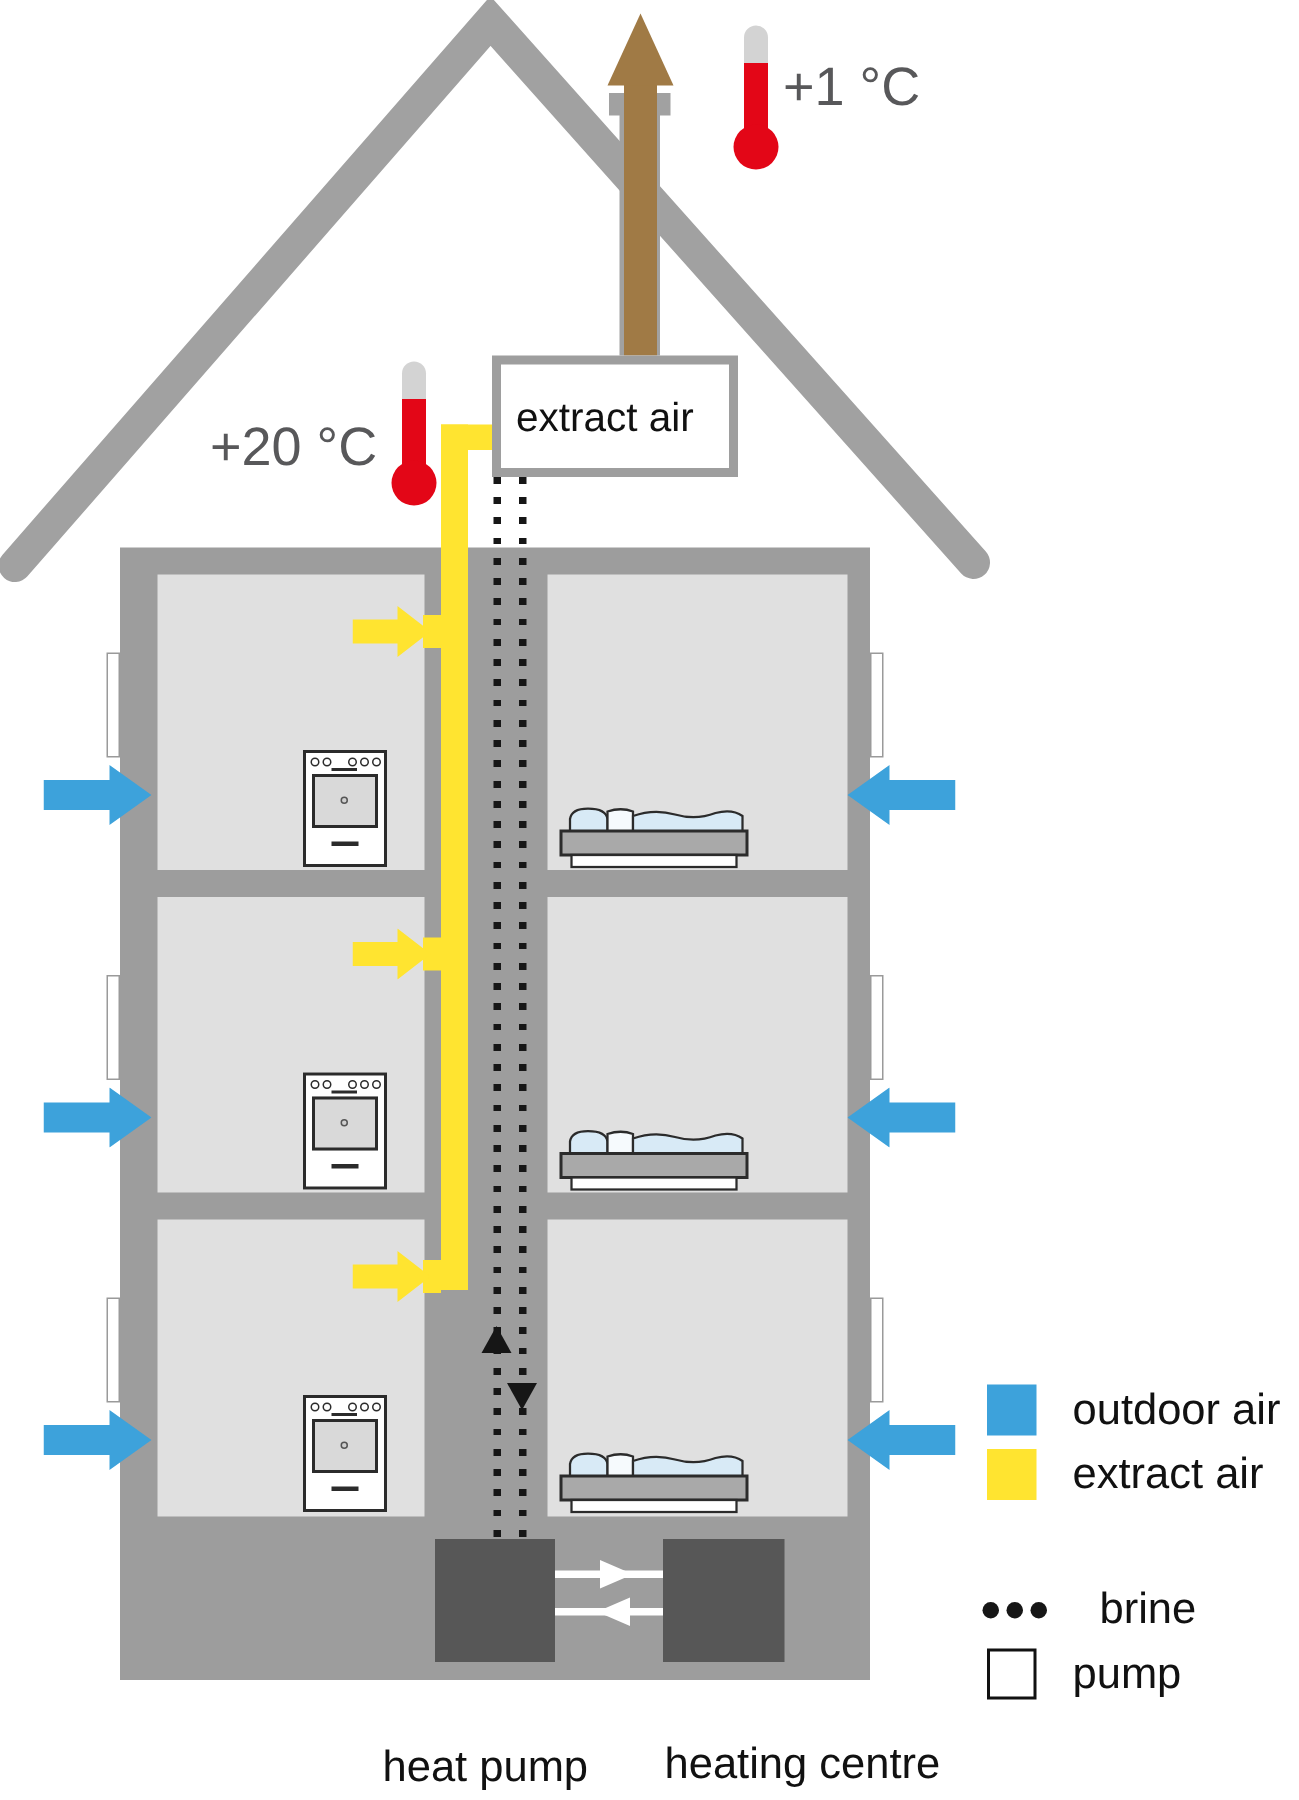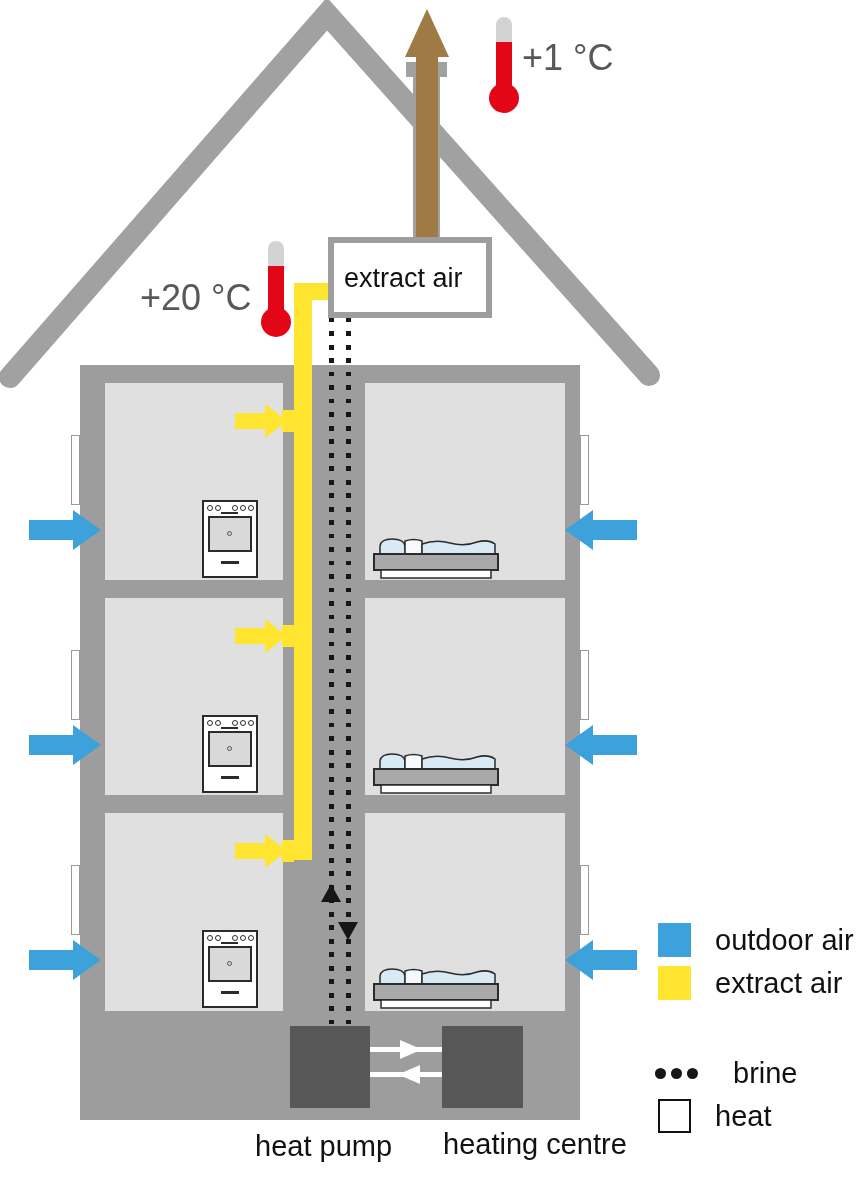--- a/index.html
+++ b/index.html
@@ -48,21 +48,21 @@
   .knob { width:6px; height:6px; border:1px solid #2B2B2B; border-radius:50%; top:3px; }
   .k1{left:3px;} .k2{left:11px;} .k3{left:28px;} .k4{left:36px;} .k5{left:44px;}
   .stove-handle { left:17px; top:10px; width:17px; height:2px; background:#2B2B2B; }
   .stove-window { left:4px; top:14px; width:44px; height:36px; background:#D9D9D9; border:2px solid #2B2B2B; }
   .stove-dot { left:50%; top:50%; width:5px; height:5px; margin:-3px 0 0 -3px; border:1px solid #555; border-radius:50%; background:#cfcfcf; }
   .stove-drawer { left:17px; top:59px; width:18px; height:3px; background:#2B2B2B; }
 
   .bed { left:372px; z-index:4; }
   .equip-box { background:#575757; z-index:4; }
 
-  .diagram-label { font-size:29px; color:#111; z-index:9; line-height:37px; white-space:nowrap; }
+  .diagram-label { font-size:29px; color:#111; z-index:9; line-height:37px; white-space:nowrap;margin-top:32px; }
 
   
   .legend { left:655px; width:211px; z-index:9; }
   .legend-row { position:absolute; left:0; display:flex; align-items:center; height:34px; }
   .legend-swatch { width:33px; height:34px; margin-left:3px; flex:none; }
   .legend-text { font-size:29px; color:#111; margin-left:24px; white-space:nowrap; }
   .legend-dots { display:flex; gap:5px; align-items:center; margin-left:0; width:50px; flex:none; }
   .legend-dots i { width:11px; height:11px; border-radius:50%; background:#161616; }
   .swatch-water { background:#fff; border:2.5px solid #111; }
 
@@ -241,17 +241,17 @@
     <div class="legend-row" style="top:1056px;">
       <span class="legend-dots">
           <i></i>
           <i></i>
           <i></i>
         </span>
       <span class="legend-text" style="margin-left:28px;">brine</span>
     </div>
     <div class="legend-row" style="top:1099px;">
       <span class="legend-swatch swatch-water"></span>
-      <span class="legend-text">heat</span>
+      <span class="legend-text">pump</span>
     </div>
   </div>
 
 </div>
 
 </body></html>

